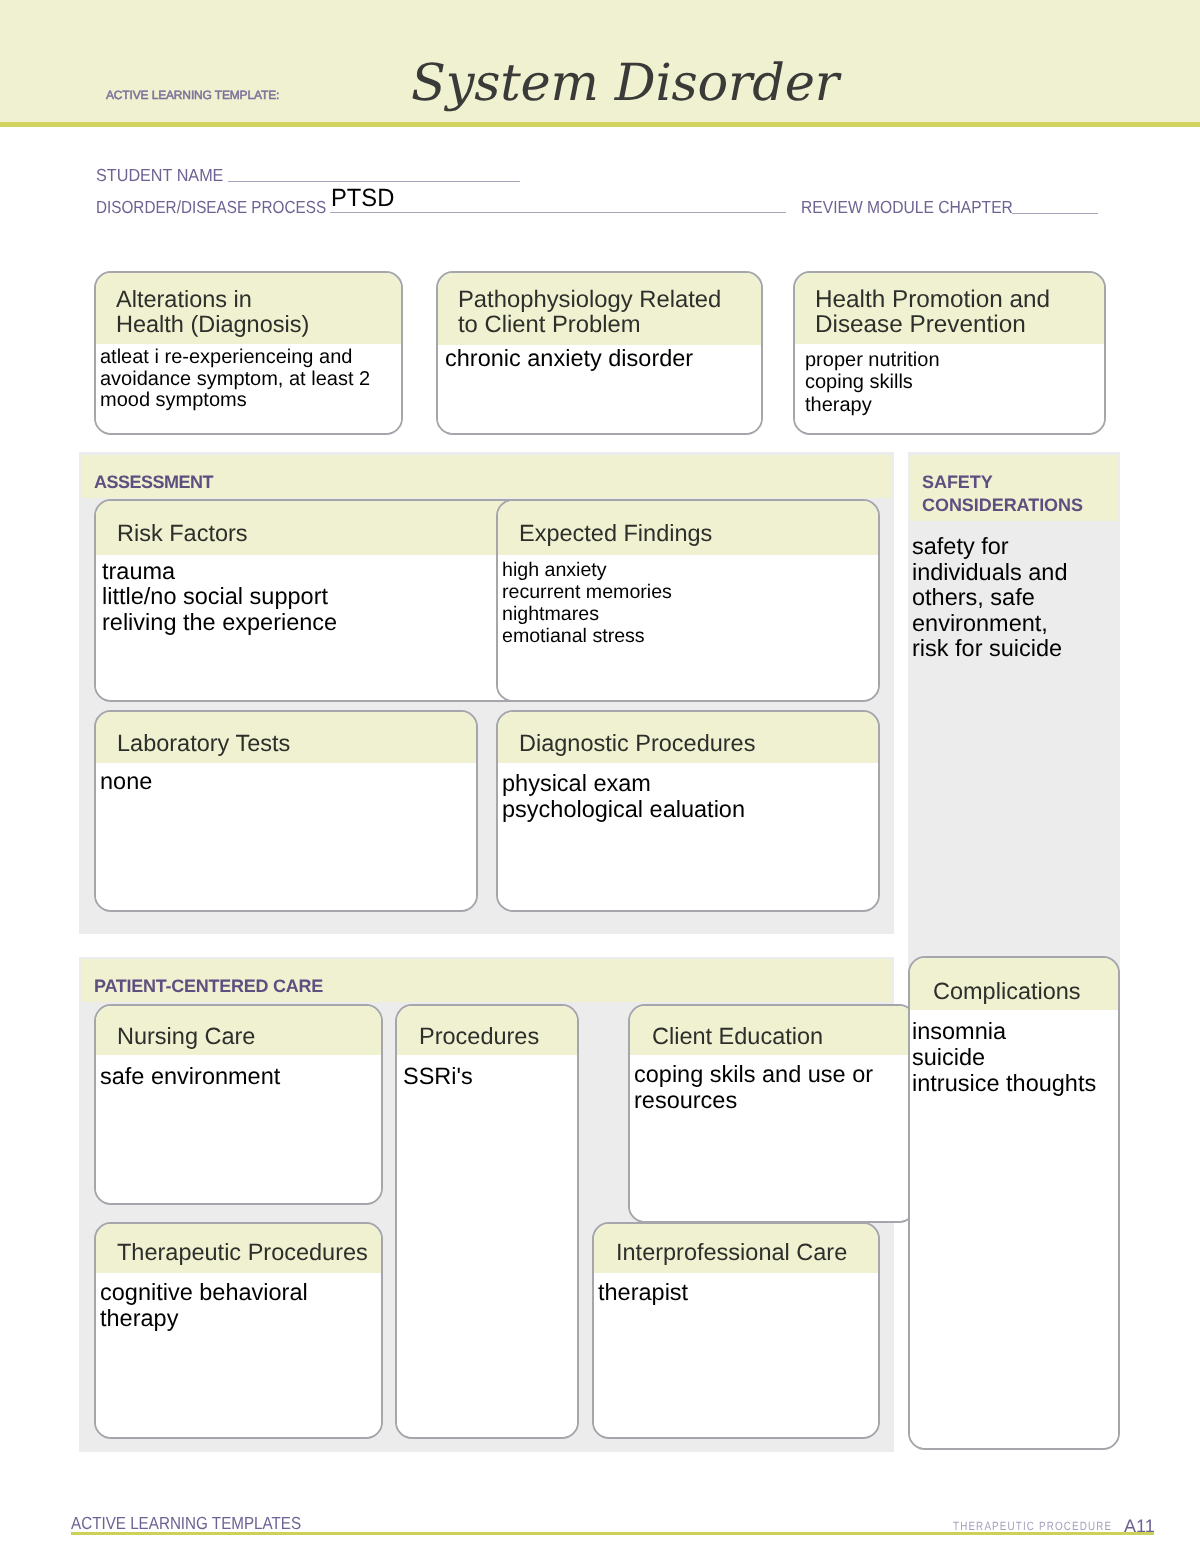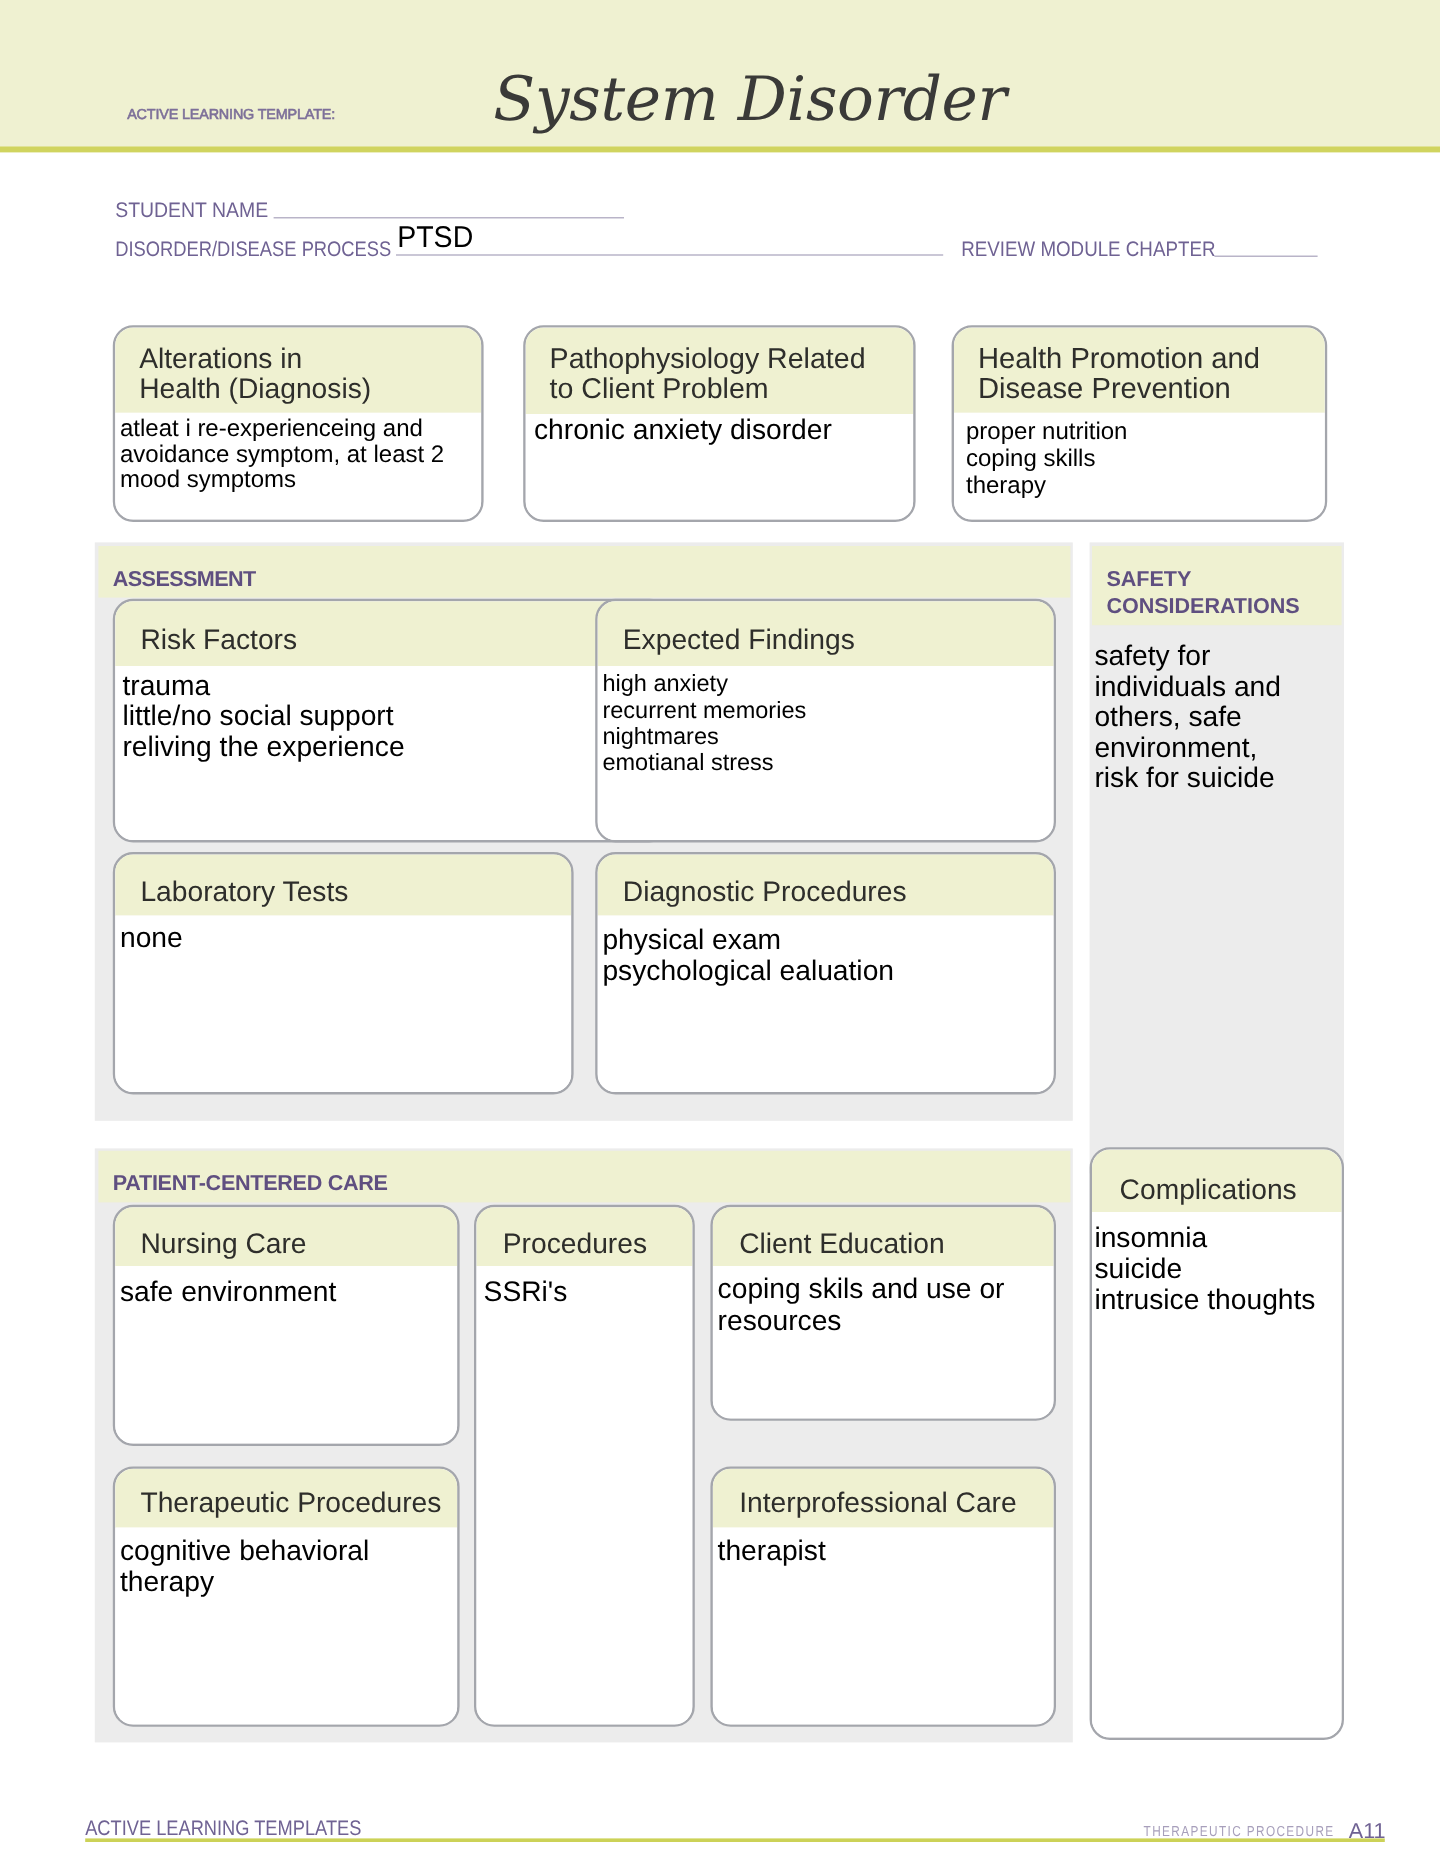--- a/index.html
+++ b/index.html
@@ -174,21 +174,21 @@
 
   <div class="card" style="left:395px;top:1004px;width:184px;height:435px;">
     <div class="hd" style="height:49px;">
       <span style="left:22px;top:17px;font-size:23.5px;">Procedures</span>
     </div>
     <div class="bd" style="top:49px;">
       <span style="font-size:23.5px;left:6px;top:9px;">SSRi's</span>
     </div>
   </div>
 
-  <div class="card" style="left:592px;top:1004px;width:288px;height:180px;">
+  <div class="card" style="left:628px;top:1004px;width:288px;height:219px;">
     <div class="hd" style="height:49px;">
       <span style="left:22px;top:17px;font-size:23.5px;">Client Education</span>
     </div>
     <div class="bd" style="top:49px;">
       <span style="font-size:23.5px;left:4px;top:7px;">coping skils and use or
 resources</span>
     </div>
   </div>
 
   <div class="card" style="left:94px;top:1222px;width:289px;height:217px;">

